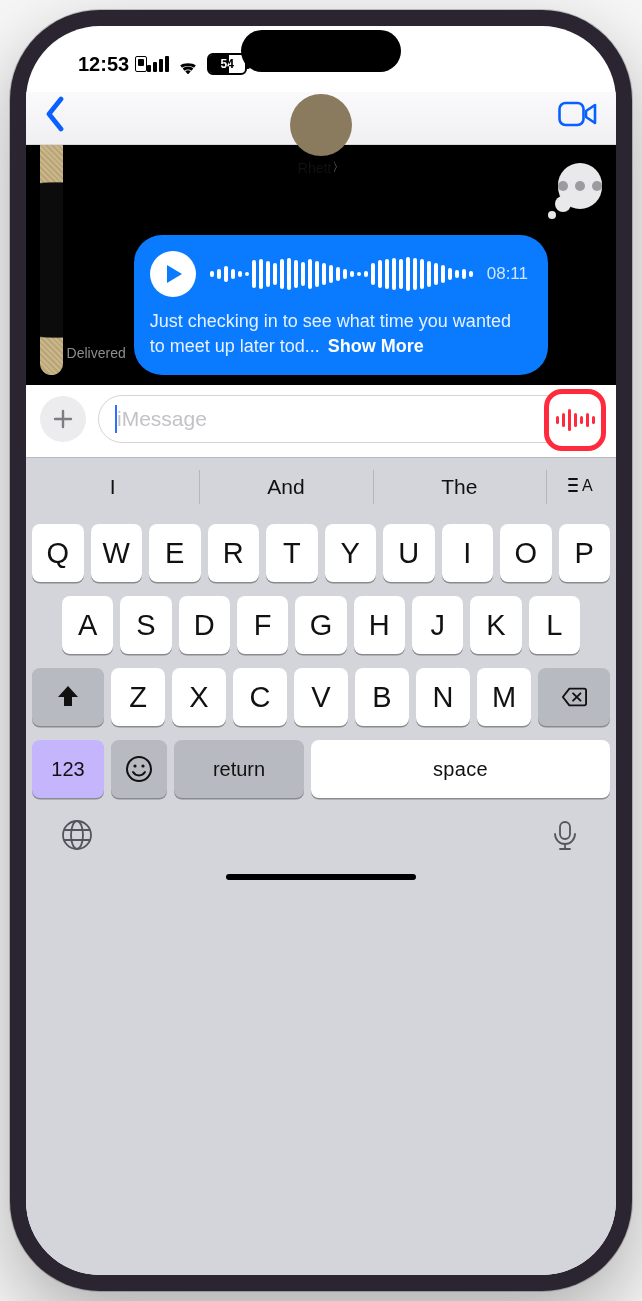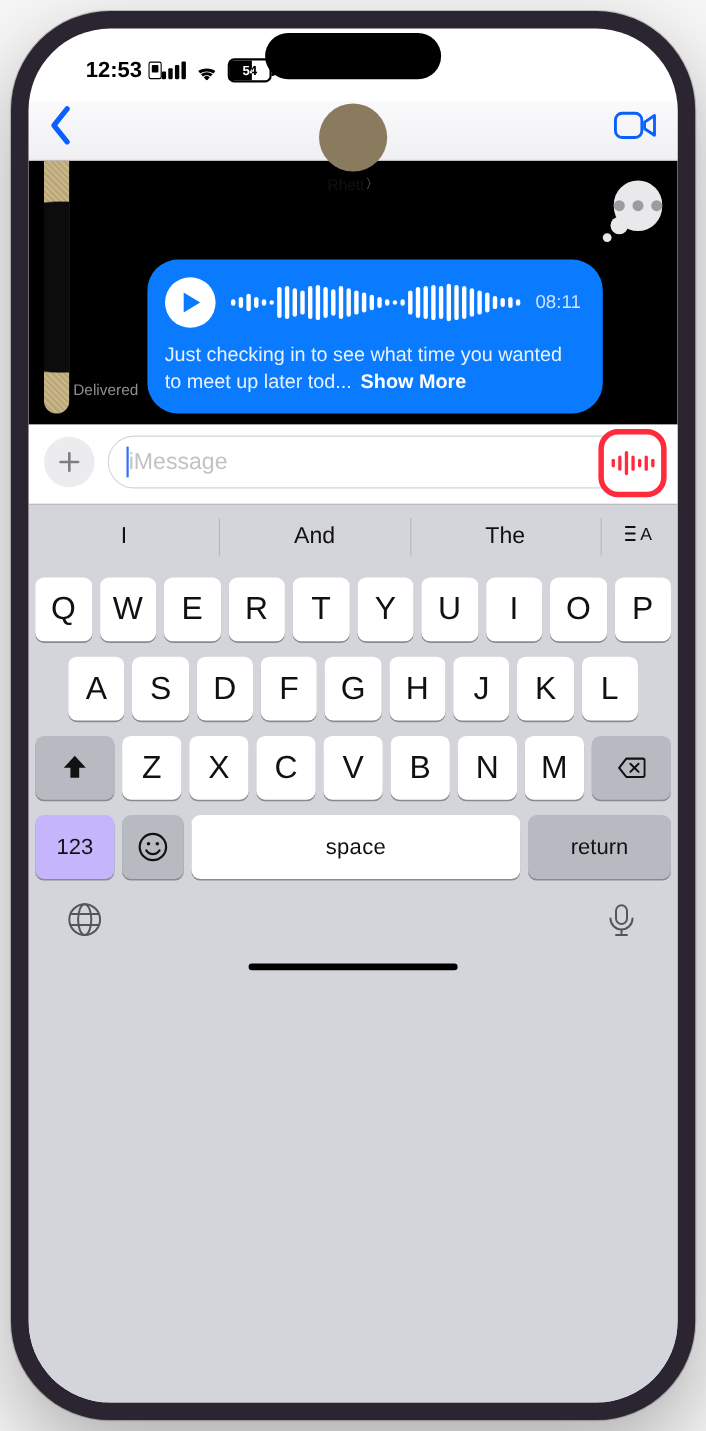--- a/index.html
+++ b/index.html
@@ -345,22 +345,22 @@
         <div class="krow bottom">
           <div class="key num">123</div>
           <div class="key emoji">
             <svg viewBox="0 0 30 30">
                 <circle cx="15" cy="15" r="12" fill="none" stroke="currentColor" stroke-width="2"></circle>
                 <circle cx="11" cy="12" r="1.6" fill="currentColor"></circle>
                 <circle cx="19" cy="12" r="1.6" fill="currentColor"></circle>
                 <path d="M9 18c1.6 2.4 4 3.4 6 3.4s4.4-1 6-3.4" fill="none" stroke="currentColor" stroke-width="2" stroke-linecap="round"></path>
               </svg>
           </div>
+          <div class="key return">return</div>
           <div class="key space">space</div>
-          <div class="key return">return</div>
         </div>
       </div>
 
       <div class="kb-bottom">
         <span>
           <svg viewBox="0 0 34 34">
               <circle cx="17" cy="17" r="14" fill="none" stroke="currentColor" stroke-width="1.8"></circle>
               <ellipse cx="17" cy="17" rx="6" ry="14" fill="none" stroke="currentColor" stroke-width="1.8"></ellipse>
               <path d="M4 12h26M4 22h26" stroke="currentColor" stroke-width="1.8"></path>
             </svg>

